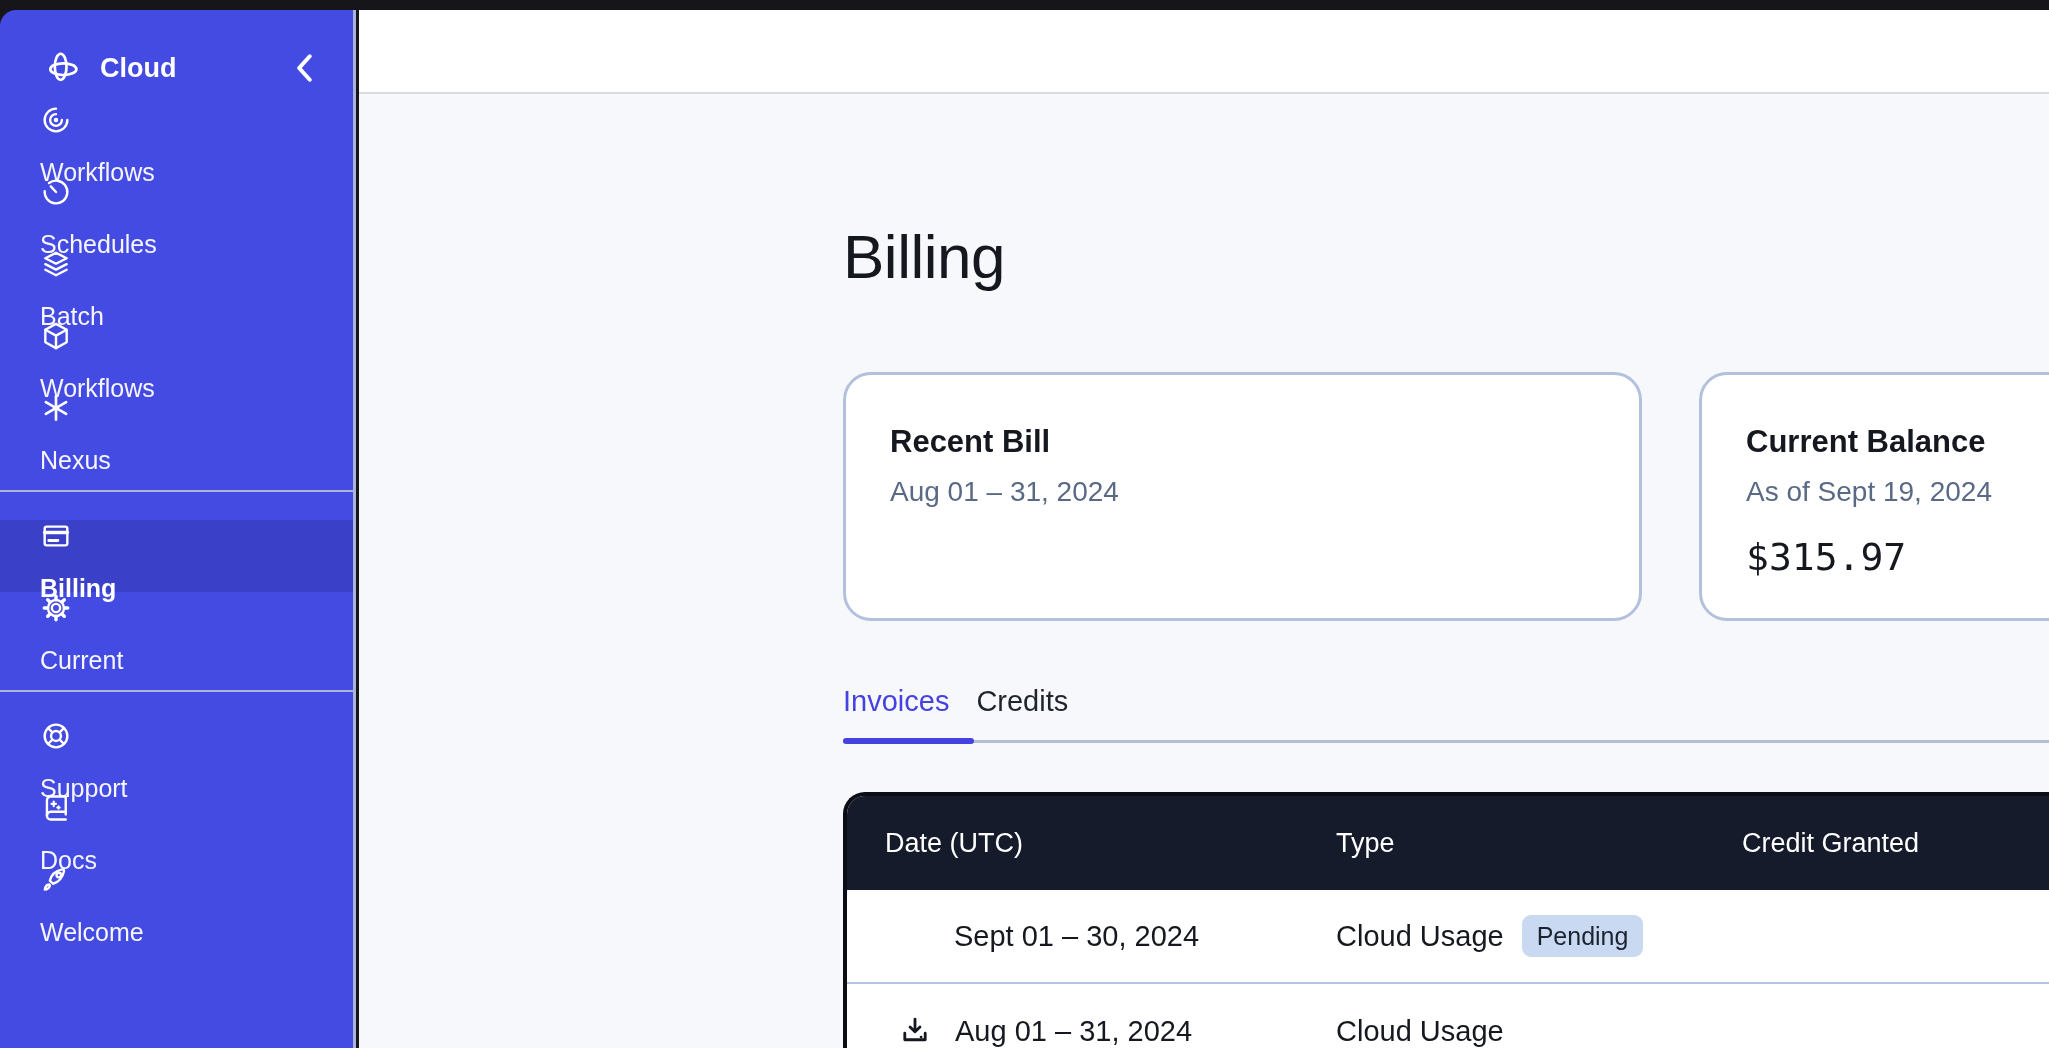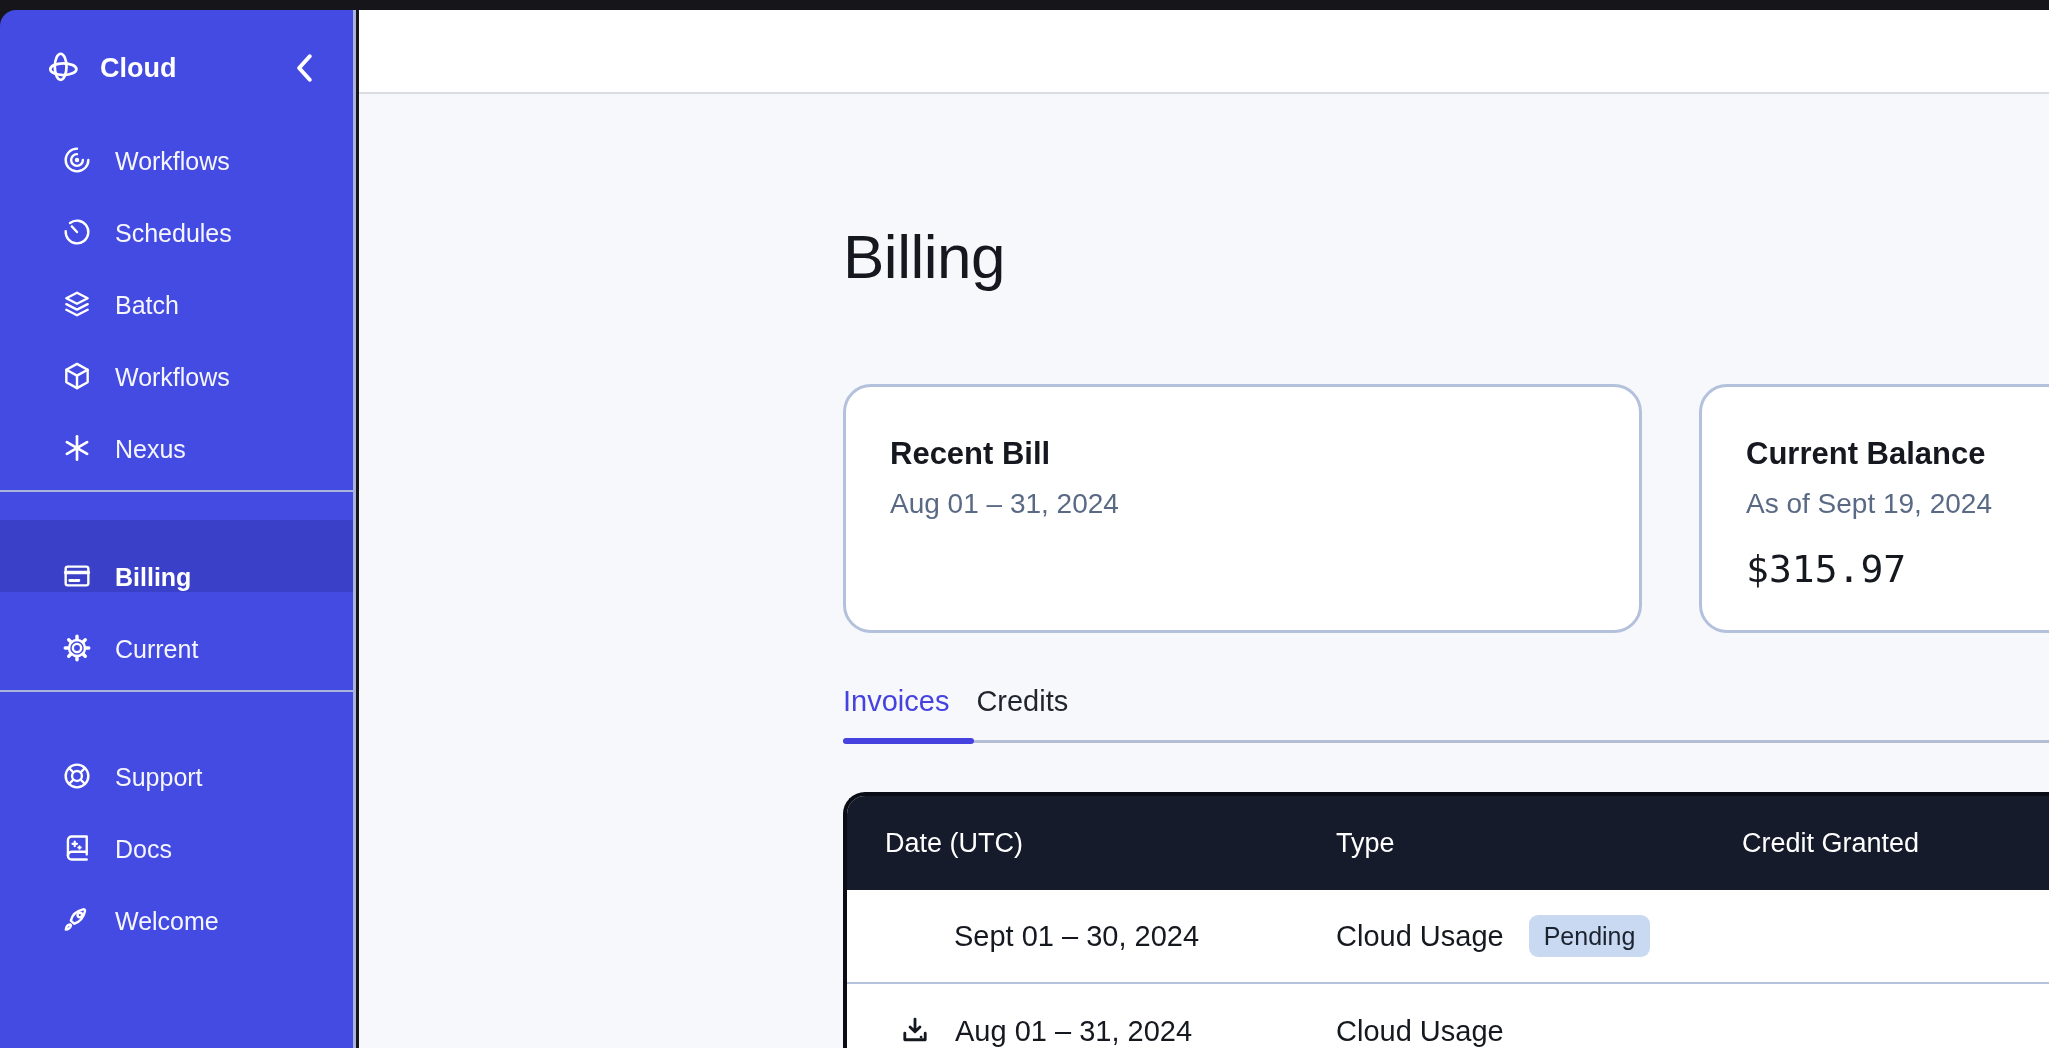--- a/index.html
+++ b/index.html
@@ -7,22 +7,22 @@
   .screen { position:relative; width:2049px; height:1048px; overflow:hidden; background:#16161a; }
 
   
   .sidebar {
     position:absolute; left:0; top:10px; bottom:0; width:356px;
     background:#444BE3; border-top-left-radius:16px;
     border-right:3px solid #A9B4D8;
     padding-top:22px; color:#FFFFFF; overflow:hidden;
   }
   .nav-item {
-    position:relative; height:72px; display:flex; align-items:flex-end;
-    padding-left:61px; gap:22px; cursor:pointer; font-size:25px; color:#F6F6FF;
+    position:relative; height:72px; display:flex; align-items:flex-start;
+    padding-left:40px; gap:22px; cursor:pointer; font-size:25px; color:#F6F6FF;flex-direction:column;
   }
   .nav-item.active { background:#3B40C9; font-weight:700; color:#FFFFFF; }
   .brand-row { height:72px; display:flex; align-items:center; padding-left:44px; gap:20px; font-size:27px; font-weight:600; }
   .brand-row .spacer { flex:1; }
   .collapse-btn { width:44px; height:44px; margin-right:26px; display:flex; align-items:center; justify-content:center; cursor:pointer; }
   .icon { width:32px; height:32px; flex:0 0 32px; display:flex; align-items:center; justify-content:center; }
   .icon svg { width:32px; height:32px; }
   .brand-row .icon, .brand-row .icon svg { width:36px; height:36px; }
   .side-divider { height:2px; background:#A9B4D8; margin:26px 0 28px 0; }
 
@@ -36,21 +36,21 @@
   .content {
     position:absolute; left:359px; right:0; top:94px; bottom:0;
     background:#F7F8FB; overflow:hidden;
   }
   .page-title {
     position:absolute; left:484px; top:128px;
     font-size:62px; line-height:70px; font-weight:500; color:#15181E; letter-spacing:-0.5px;
   }
   .card {
     position:absolute; top:278px; height:249px; background:#FFFFFF;
-    border:3px solid #B3C1DD; border-radius:28px; padding:48px 44px 0 44px;margin-top:12px;
+    border:3px solid #B3C1DD; border-radius:28px; padding:48px 44px 0 44px;
   }
   .card.recent { left:484px; width:799px; }
   .card.balance { left:1340px; width:800px; }
   .card-title { font-size:31px; font-weight:600; color:#15181E; line-height:38px; }
   .card-subtitle { margin-top:14px; font-size:28px; color:#5A6A85; line-height:34px; }
   .card-amount { margin-top:26px; font-size:38px; color:#15181E; font-family:"DejaVu Sans Mono",monospace; line-height:44px; }
 
   .tabs { position:absolute; left:484px; top:588px; display:flex; gap:27px; height:38px; align-items:center; }
   .tab { font-size:29px; font-weight:500; color:#1F242D; cursor:pointer; }
   .tab.active { color:#4542DF; }
@@ -72,21 +72,21 @@
   .t-row {
     height:94px; background:#FFFFFF; display:grid;
     grid-template-columns:489px 406px 1fr; align-items:center;
   }
   .t-row.sep { border-bottom:2px solid #B6C3DF; }
   .t-row .td { font-size:29px; color:#15181E; display:flex; align-items:center; }
   .td.date-plain { padding-left:107px; }
   .td.date-dl { padding-left:49px; gap:21px; }
   .dl-btn { width:38px; height:38px; display:flex; align-items:center; justify-content:center; cursor:pointer; }
   .badge {
-    margin-left:25px; background:#C9D9F2; color:#1C2330;
+    margin-left:18px; background:#C9D9F2; color:#1C2330;
     font-size:25px; font-weight:500; padding:6px 15px; border-radius:9px; line-height:30px;
   }
 
   svg.stroke-ic { fill:none; stroke:#FFFFFF; stroke-width:1.8; stroke-linecap:round; stroke-linejoin:round; }
   svg.dark-ic { fill:none; stroke:#15181E; stroke-width:2; stroke-linecap:round; stroke-linejoin:round; }
 </style>
 </head>
 <body>
 
 <div class="screen">

